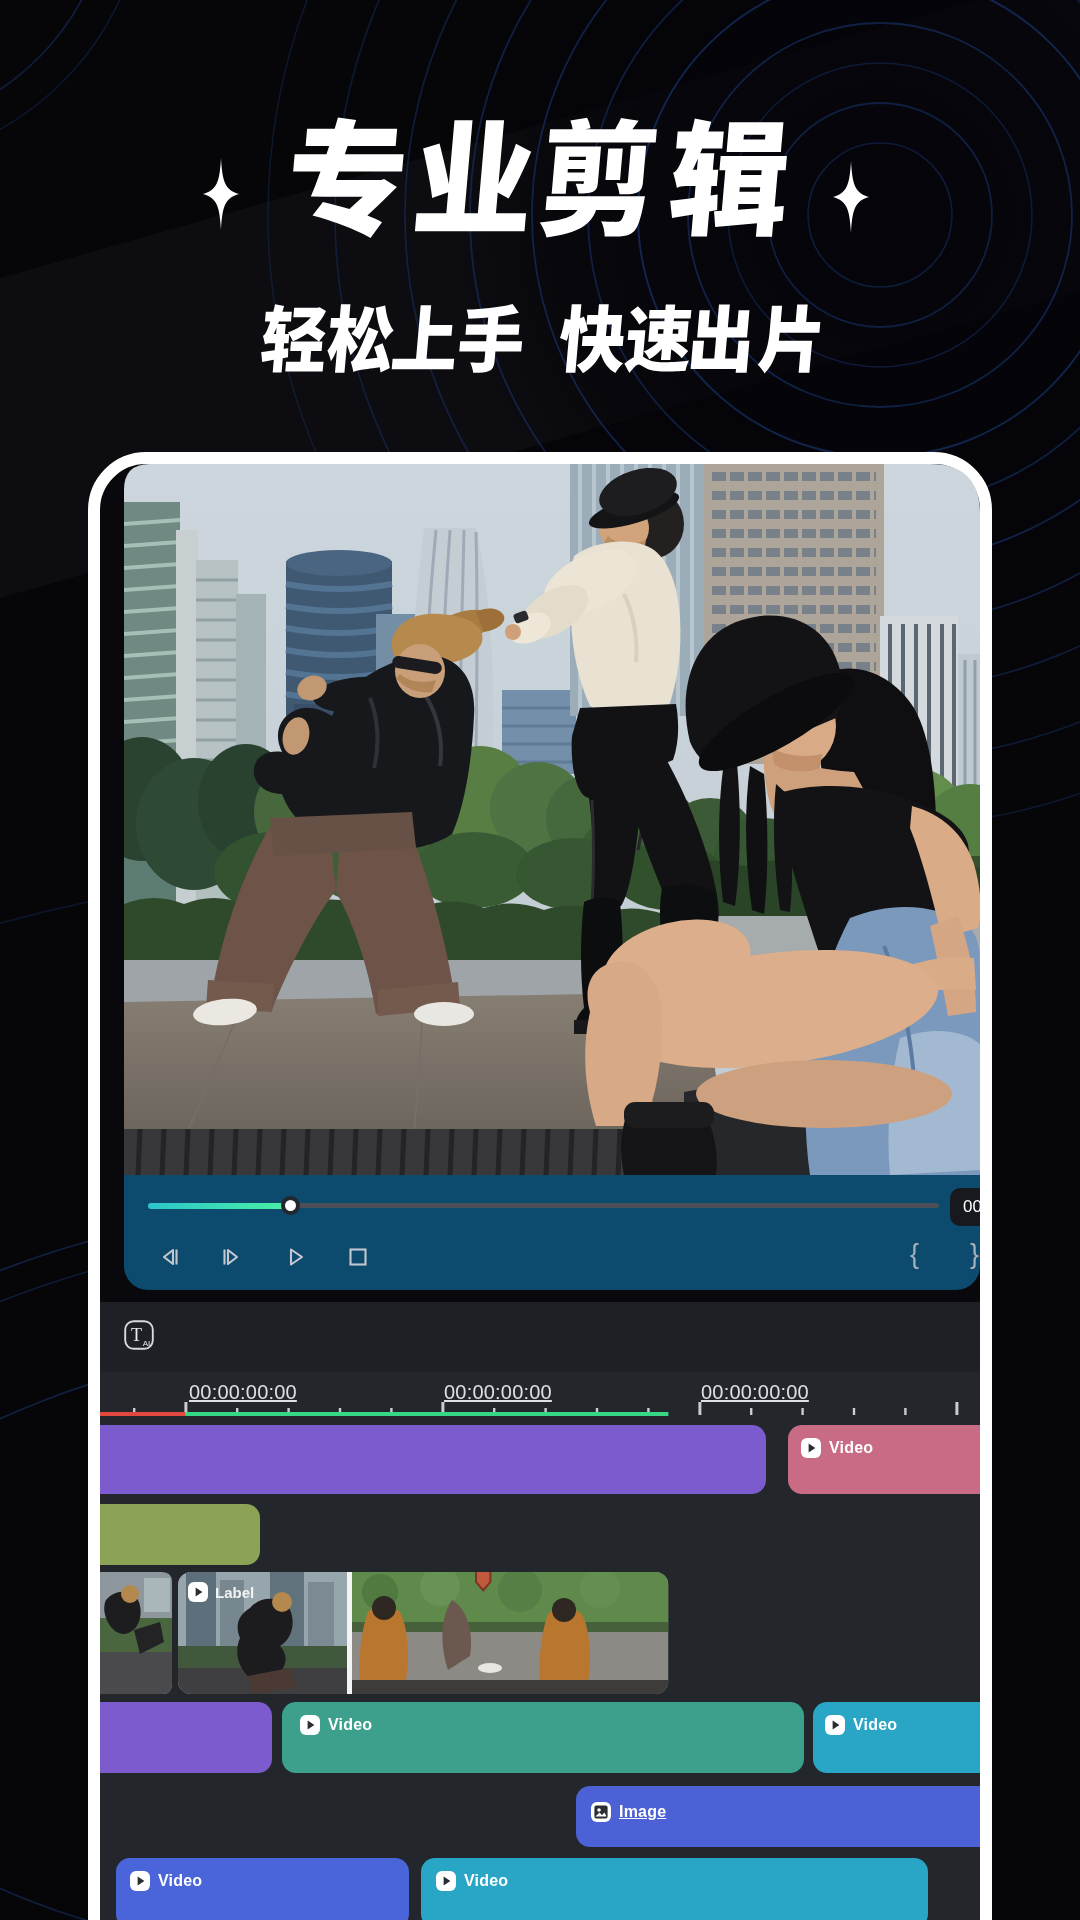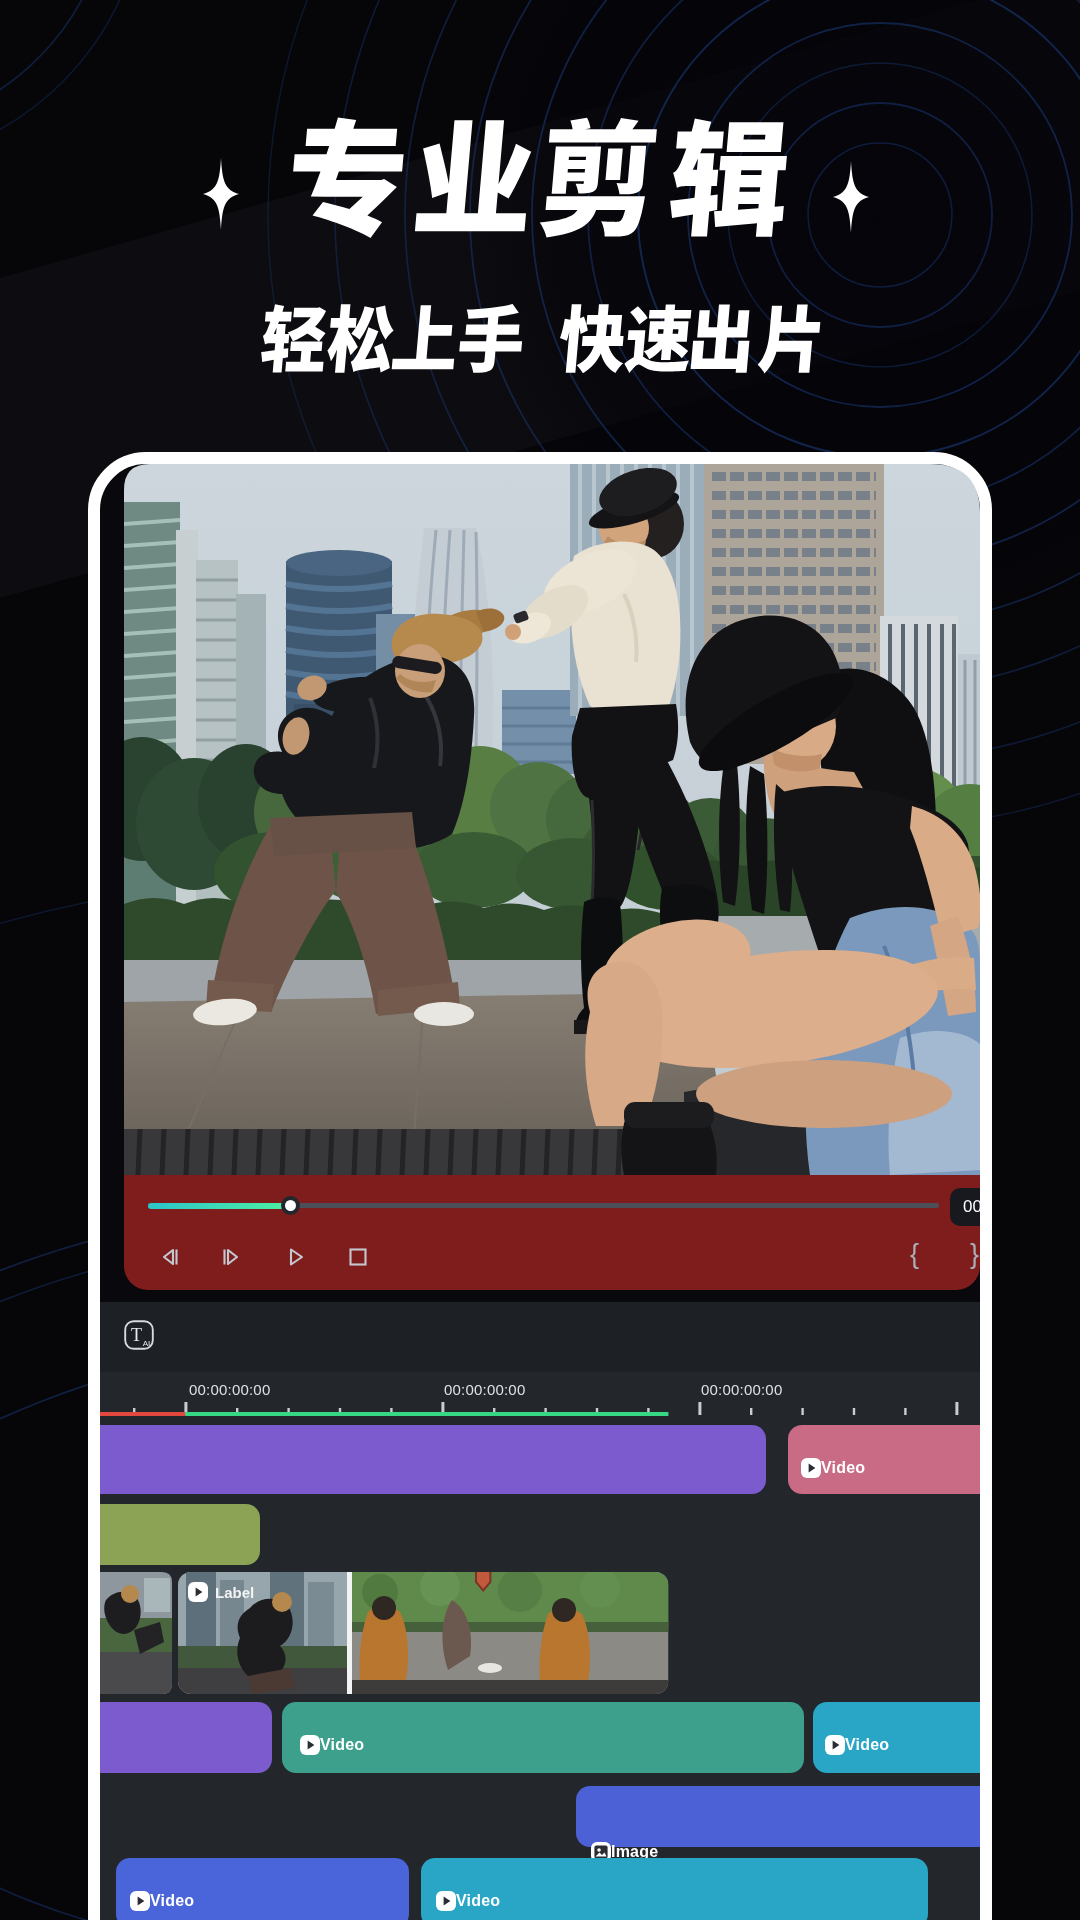--- a/index.html
+++ b/index.html
@@ -5,39 +5,39 @@
   html,body{margin:0;padding:0;}
   body{width:1080px;height:1920px;background:#050507;overflow:hidden;position:relative;
        font-family:"Liberation Sans",sans-serif;}
   .abs{position:absolute;}
   #decor{left:0;top:0;}
   #titleblock{left:0;top:0;}
   
   #frame{left:88px;top:452px;width:880px;height:1560px;border:12px solid #ffffff;
          border-radius:58px;background:#08080d;}
   #photo{left:24px;top:0;width:856px;height:711px;}
-  #chrome{left:24px;top:711px;width:856px;height:115px;background:#7f1d1d;
+  #chrome{left:24px;top:711px;width:856px;height:115px;background:#0c4a6e;
           border-radius:0 0 24px 24px;overflow:hidden;}
   #panel{left:0;top:838px;width:880px;height:722px;background:#23262b;overflow:hidden;}
   
   .track{position:absolute;left:24px;top:28px;width:791px;height:5px;background:#4b5058;border-radius:3px;}
   .prog{position:absolute;left:24px;top:27.5px;width:144px;height:6px;border-radius:3px;
         background:linear-gradient(90deg,#2cc5c9,#4df0a2);}
   .knob{position:absolute;left:157px;top:21px;width:11px;height:11px;border-radius:50%;
         background:#ffffff;border:4px solid #23262c;}
   .pill{position:absolute;left:826px;top:13px;width:62px;height:38px;background:#17191e;
         border-radius:10px;color:#ffffff;font-size:17px;line-height:38px;padding-left:13px;}
   .ticon{position:absolute;top:70px;width:24px;height:24px;}
   .brace{position:absolute;top:64px;color:#a9afb8;font-size:27px;font-weight:400;}
   
   .row{position:absolute;border-radius:14px;}
-  .chip{position:absolute;display:flex;align-items:center;color:#fff;
-        font-size:16px;font-weight:700;letter-spacing:.2px;margin-top:20px;}
+  .chip{position:absolute;display:flex;align-items:center;gap:8px;color:#fff;
+        font-size:16px;font-weight:700;letter-spacing:.2px;}
   .chipbox{width:20px;height:20px;background:#fff;border-radius:6px;position:relative;}
-  .rlabel{position:absolute;top:79px;color:#dde0e5;font-size:15px;letter-spacing:.2px;}
+  .rlabel{position:absolute;top:79px;color:#dde0e5;font-size:20px;letter-spacing:.2px;text-decoration:underline;}
 </style>
 </head>
 <body>
 <svg id="decor" class="abs" width="1080" height="1920" viewBox="0 0 1080 1920">
   <defs>
     <radialGradient id="disc" cx="0.5" cy="0.5" r="0.5">
       <stop offset="0" stop-color="#030309" stop-opacity="0.9"></stop>
       <stop offset="0.75" stop-color="#030309" stop-opacity="0.6"></stop>
       <stop offset="1" stop-color="#030309" stop-opacity="0"></stop>
     </radialGradient>
@@ -534,21 +534,21 @@
 </div>
 <div class="row" style="left:713px;top:400px;width:167px;height:71px;background:#29a6c6;border-radius:14px 0 0 14px;"></div>
 <div class="chip" style="left:725px;top:413px;">
   <div class="chipbox"><svg width="20" height="20" viewBox="0 0 20 20">
             <path d="M7.6 5.6 L14.4 10 L7.6 14.4 Z" fill="#2a2d33"></path>
           </svg></div>
         <span>Video</span>
 </div>
 
 <div class="row" style="left:476px;top:484px;width:404px;height:61px;background:#4c61d5;border-radius:14px 0 0 14px;"></div>
-<div class="chip" style="left:491px;top:520px;text-decoration:underline;">
+<div class="chip" style="left:491px;top:500px;text-decoration:underline;">
   <div class="chipbox"><svg width="20" height="20" viewBox="0 0 20 20">
             <rect x="3.4" y="3.4" width="13.2" height="13.2" rx="2" fill="#2a2d33"></rect>
             <circle cx="8" cy="8" r="1.8" fill="#fff"></circle>
             <path d="M4.5 14.5 L8.5 10.5 L11 13 L13.5 10.5 L15.5 14.5 Z" fill="#fff"></path>
           </svg></div>
         <span>Image</span>
 </div>
 
 <div class="row" style="left:16px;top:556px;width:293px;height:70px;background:#4a64da;"></div>
 <div class="chip" style="left:30px;top:569px;">

